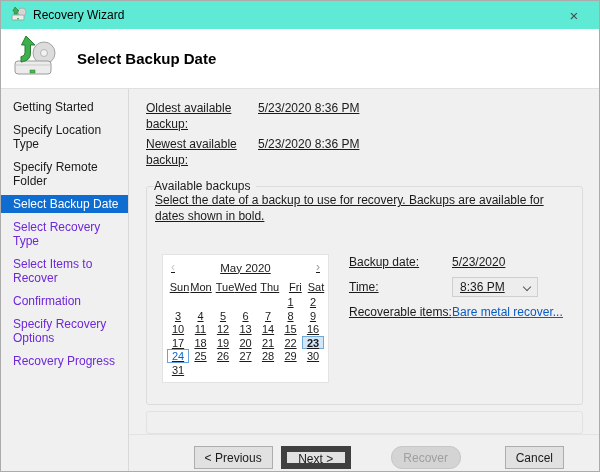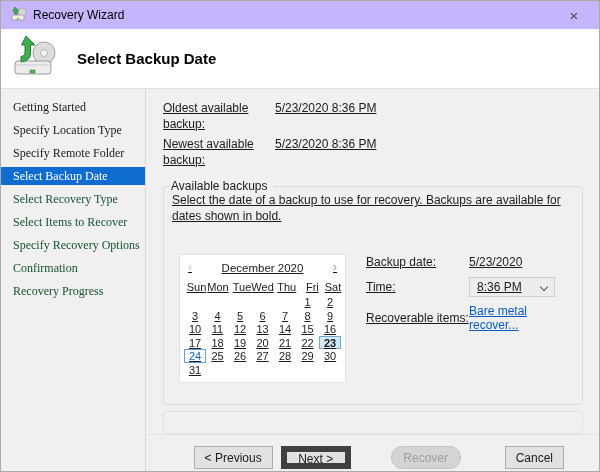--- a/index.html
+++ b/index.html
@@ -1,37 +1,37 @@
 <!DOCTYPE html>
 <html><head>
 <meta charset="utf-8">
 <style>
   * { box-sizing: border-box; margin: 0; padding: 0; }
   html,body { width:600px; height:472px; }
   body { font-family: "Liberation Sans", sans-serif; font-size: 12px; color:#1b1b1b; background:#fff; }
   .window { width:600px; height:472px; border:1px solid #ababab; background:#f0f0f0; position:relative; overflow:hidden; }
 
   
-  .titlebar { height:28px; background:#c4b5fd; display:flex; align-items:center; padding:0 10px; }
+  .titlebar { height:28px; background:#5eead4; display:flex; align-items:center; padding:0 10px; }
   .titlebar .tb-title { margin-left:6px; font-size:12px; color:#000; }
   .tb-close { margin-left:auto; width:30px; height:22px; display:flex; align-items:center; justify-content:center;
               font-size:15px; color:#4a4a4a; cursor:default; }
 
   
   .header { height:60px; background:#fff; border-bottom:1px solid #e0e0e0; display:flex; align-items:center; padding:0 12px; }
   .header h1 { font-size:15px; font-weight:bold; color:#000; margin-left:18px; }
 
   
   .bodyrow { display:flex; height:382px; }
-  .sidebar { width:145px; border-right:1px solid #d9d9d9; padding-top:9px; background:#f0f0f0; flex:none;font-family:Liberation Serif, serif; }
+  .sidebar { width:128px; border-right:1px solid #d9d9d9; padding-top:9px; background:#f0f0f0; flex:none; }
   .sidebar ul { list-style:none; }
   .sidebar li { padding:2px 4px 2px 12px; margin-bottom:5px; font-size:12px; line-height:14px; }
   .sidebar li.done { color:#1a1a1a; }
   .sidebar li.current { background:#0f6cd1; color:#fff; }
-  .sidebar li.future { color:#14532d; }
+  .sidebar li.future { color:#6d28d9; }
 
   .content { flex:1; display:flex; flex-direction:column; min-width:0; }
   .content-main { flex:1; padding:11px 16px 0 17px;text-decoration:underline; }
 
   .info-row { display:flex; line-height:16px; margin-bottom:4px; }
   .info-row .lbl { width:112px; flex:none; }
 
   
   .groupbox { position:relative; margin-top:18px; height:219px; border:1px solid #dcdcdc; border-radius:3px; padding:5px 12px 0 15px; }
   .groupbox .legend { position:absolute; top:-8px; left:7px; background:#f0f0f0; padding:0 5px 0 0; line-height:15px; }
@@ -107,22 +107,22 @@
   <div class="bodyrow">
 
     <div class="sidebar">
       <ul>
         <li class="done">Getting Started</li>
         <li class="done">Specify Location Type</li>
         <li class="done">Specify Remote Folder</li>
         <li class="current">Select Backup Date</li>
         <li class="future">Select Recovery Type</li>
         <li class="future">Select Items to Recover</li>
+        <li class="future">Confirmation</li>
         <li class="future">Specify Recovery Options</li>
-        <li class="future">Confirmation</li>
         <li class="future">Recovery Progress</li>
       </ul>
     </div>
 
     <div class="content">
       <div class="content-main">
         <div class="info-row">
           <span class="lbl">Oldest available backup:</span>
           <span>5/23/2020 8:36 PM</span>
         </div>
@@ -133,21 +133,21 @@
 
         <div class="groupbox">
           <span class="legend">Available backups</span>
           <div class="instruction">Select the date of a backup to use for recovery. Backups are available for dates shown in bold.</div>
 
           <div class="group-inner">
 
             <div class="calendar">
               <div class="cal-head">
                 <span class="cal-arrow prev">‹</span>
-                <span class="cal-title">December 2020</span>
+                <span class="cal-title">May 2020</span>
                 <span class="cal-arrow">›</span>
               </div>
               <div class="cal-grid">
                 <span class="dh">Sun</span>
                 <span class="dh">Mon</span>
                 <span class="dh">Tue</span>
                 <span class="dh">Wed</span>
                 <span class="dh">Thu</span>
                 <span class="dh">Fri</span>
                 <span class="dh">Sat</span>

